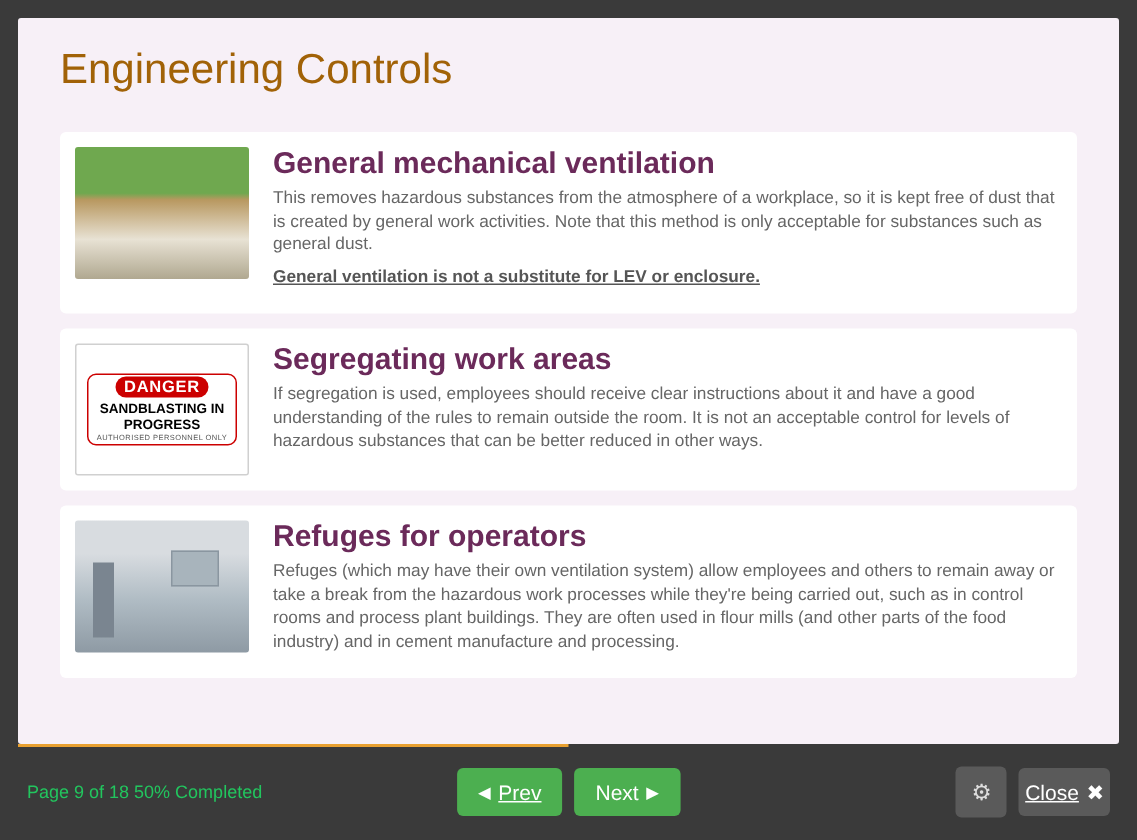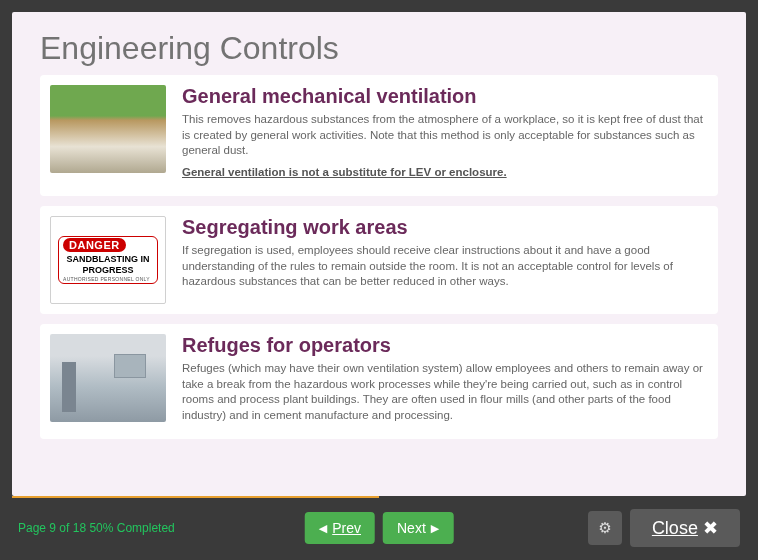--- a/index.html
+++ b/index.html
@@ -1,44 +1,44 @@
 <!DOCTYPE html>
 <html><head>
 <meta charset="utf-8">
 <style>
 * { margin: 0; padding: 0; box-sizing: border-box; }
 body { font-family: -apple-system, BlinkMacSystemFont, "Segoe UI", Helvetica, Arial, sans-serif; background: #3a3a3a; width: 758px; height: 560px; overflow: hidden; }
 .outer { padding: 12px 12px 0 12px; height: 560px; display: flex; flex-direction: column; }
 .content { background: #f7f0f7; border-radius: 2px; padding: 18px 28px 12px 28px; flex: 1; overflow: hidden; }
-.title { color: #737373; font-size: 32px; font-weight: 400; margin-bottom: 8px; }
+.title { color: #a16207; font-size: 28px; font-weight: 400; margin-bottom: 26px; }
 .card { background: #fff; border-radius: 4px; padding: 10px 14px 10px 10px; margin-bottom: 10px; display: flex; gap: 16px; }
 .thumb { width: 116px; height: 88px; flex-shrink: 0; border-radius: 2px; background: #888; }
 .thumb.t1 { background: linear-gradient(180deg, #6fa84f 0%, #6fa84f 35%, #b89860 40%, #e8e2d4 70%, #b0a890 100%); }
 .thumb.t2 { background: #fff; display: flex; flex-direction: column; align-items: center; justify-content: center; border: 1px solid #d0d0d0; }
-.danger-sign { background: #fff; border: 1.5px solid #c00; border-radius: 6px; padding: 1px 4px; display: flex; flex-direction: column; align-items: flex-start; width: 100px; }
+.danger-sign { background: #fff; border: 1.5px solid #c00; border-radius: 6px; padding: 1px 4px; display: flex; flex-direction: column; align-items: center; width: 100px; }
 .danger-top { background: #c00; color: #fff; font-weight: bold; font-size: 11px; padding: 1px 6px; border-radius: 8px; letter-spacing: 0.5px; }
 .danger-mid { color: #000; font-weight: bold; font-size: 9px; text-align: center; line-height: 1.15; margin-top: 2px; }
 .danger-bot { color: #555; font-size: 5px; margin-top: 1px; letter-spacing: 0.3px; }
 .thumb.t3 { background: linear-gradient(180deg, #d8dce0 0%, #d8dce0 25%, #b0bcc4 60%, #8e9aa4 100%); position: relative; }
 .thumb.t3::before { content: ''; position: absolute; left: 12px; top: 28px; width: 14px; height: 50px; background: #7a8590; }
 .thumb.t3::after { content: ''; position: absolute; right: 20px; top: 20px; width: 30px; height: 22px; background: #a8b4bc; border: 1px solid #8a96a0; }
 .card-body { flex: 1; }
 .card-title { color: #6b2a5a; font-size: 20px; font-weight: 600; margin-bottom: 4px; }
 .card-text { color: #666; font-size: 11.5px; line-height: 1.35; margin-bottom: 6px; }
 .card-text b { color: #555; font-weight: 700; text-decoration: underline; }
 .footer { height: 64px; display: flex; align-items: center; padding: 0 6px; position: relative; }
 .progress-line { position: absolute; top: 0; left: 0; width: 50%; height: 2px; background: #e8a030; }
 .page-info { color: #22c55e; font-size: 12px; }
 .center-btns { position: absolute; left: 50%; transform: translateX(-50%); display: flex; gap: 8px; }
 .btn { background: #4caf50; color: #fff; border: none; padding: 8px 14px; border-radius: 4px; font-size: 14px; cursor: pointer; display: flex; align-items: center; gap: 5px; }
 .btn .arr { font-size: 11px; }
 .btn .uline { text-decoration: underline; }
 .right-btns { margin-left: auto; display: flex; gap: 8px; align-items: center; }
 .icon-btn { background: #5a5a5a; color: #ddd; border: none; width: 34px; height: 34px; border-radius: 4px; cursor: pointer; display: flex; align-items: center; justify-content: center; font-size: 15px; }
-.close-btn { background: #5a5a5a; color: #fff; border: none; padding: 8px 22px; border-radius: 4px; font-size: 18px; cursor: pointer; display: flex; align-items: center; gap: 5px; }
+.close-btn { background: #5a5a5a; color: #fff; border: none; padding: 8px 4px; border-radius: 4px; font-size: 14px; cursor: pointer; display: flex; align-items: center; gap: 5px; }
 .close-btn span:first-child { text-decoration: underline; }
 </style>
 </head>
 <body>
 
 <div class="outer">
   <div class="content">
     <h1 class="title">Engineering Controls</h1>
 
     <div class="card">

